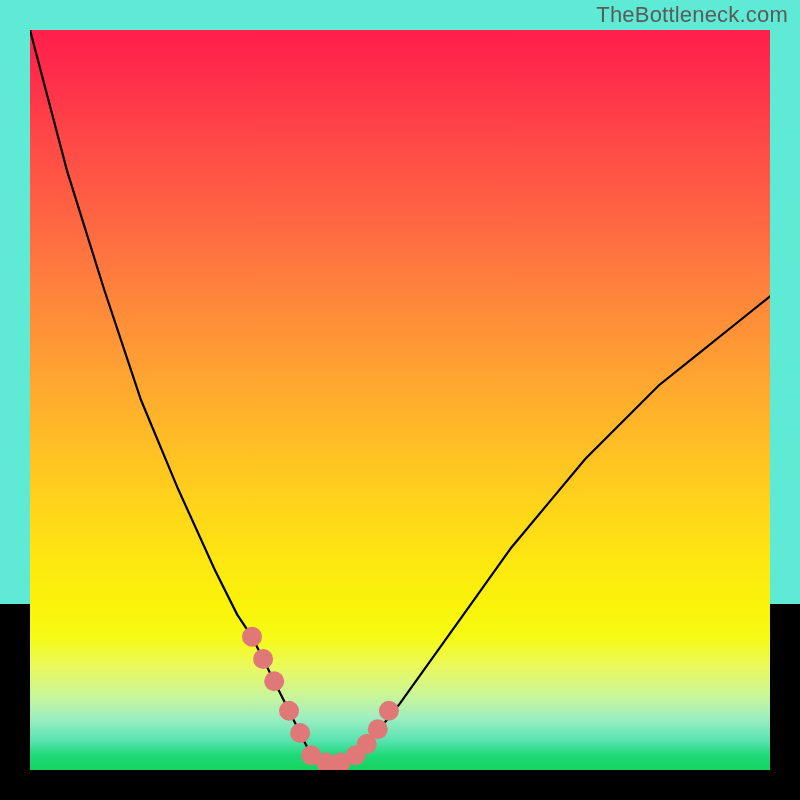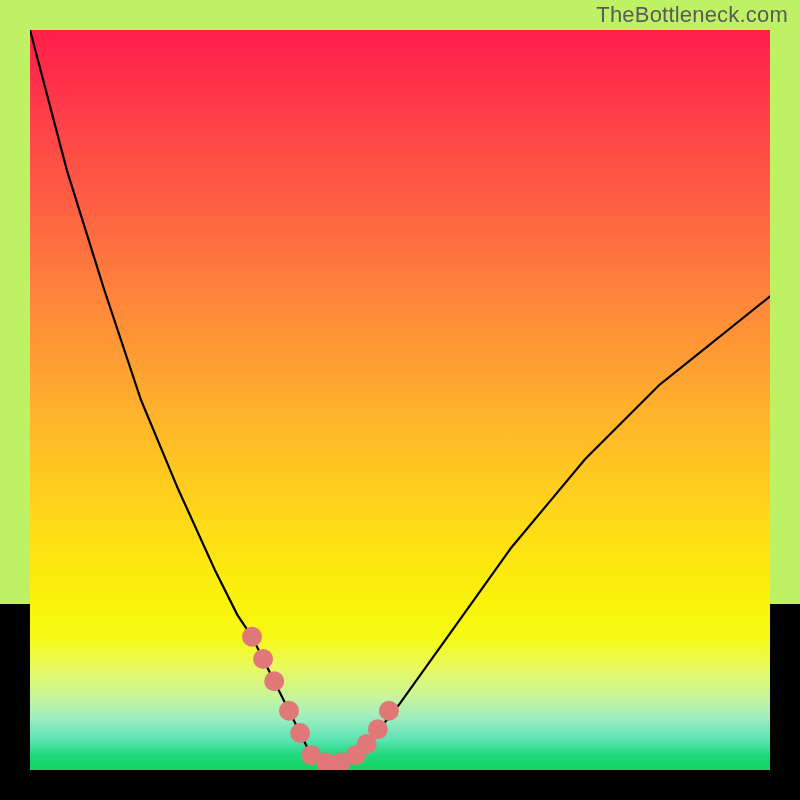--- a/index.html
+++ b/index.html
@@ -8,21 +8,21 @@
     width: 800px;
     height: 800px;
     background: #000000;
     font-family: Arial, Helvetica, sans-serif;
     overflow: hidden;
   }
   .frame {
     position: relative;
     width: 800px;
     height: 604px;
-    background: #bef264;
+    background: #5eead4;
   }
   .watermark {
     position: absolute;
     top: 2px;
     right: 12px;
     color: #5b5b5b;
     font-size: 22px;
     font-weight: 400;
     letter-spacing: 0.2px;
     z-index: 5;

